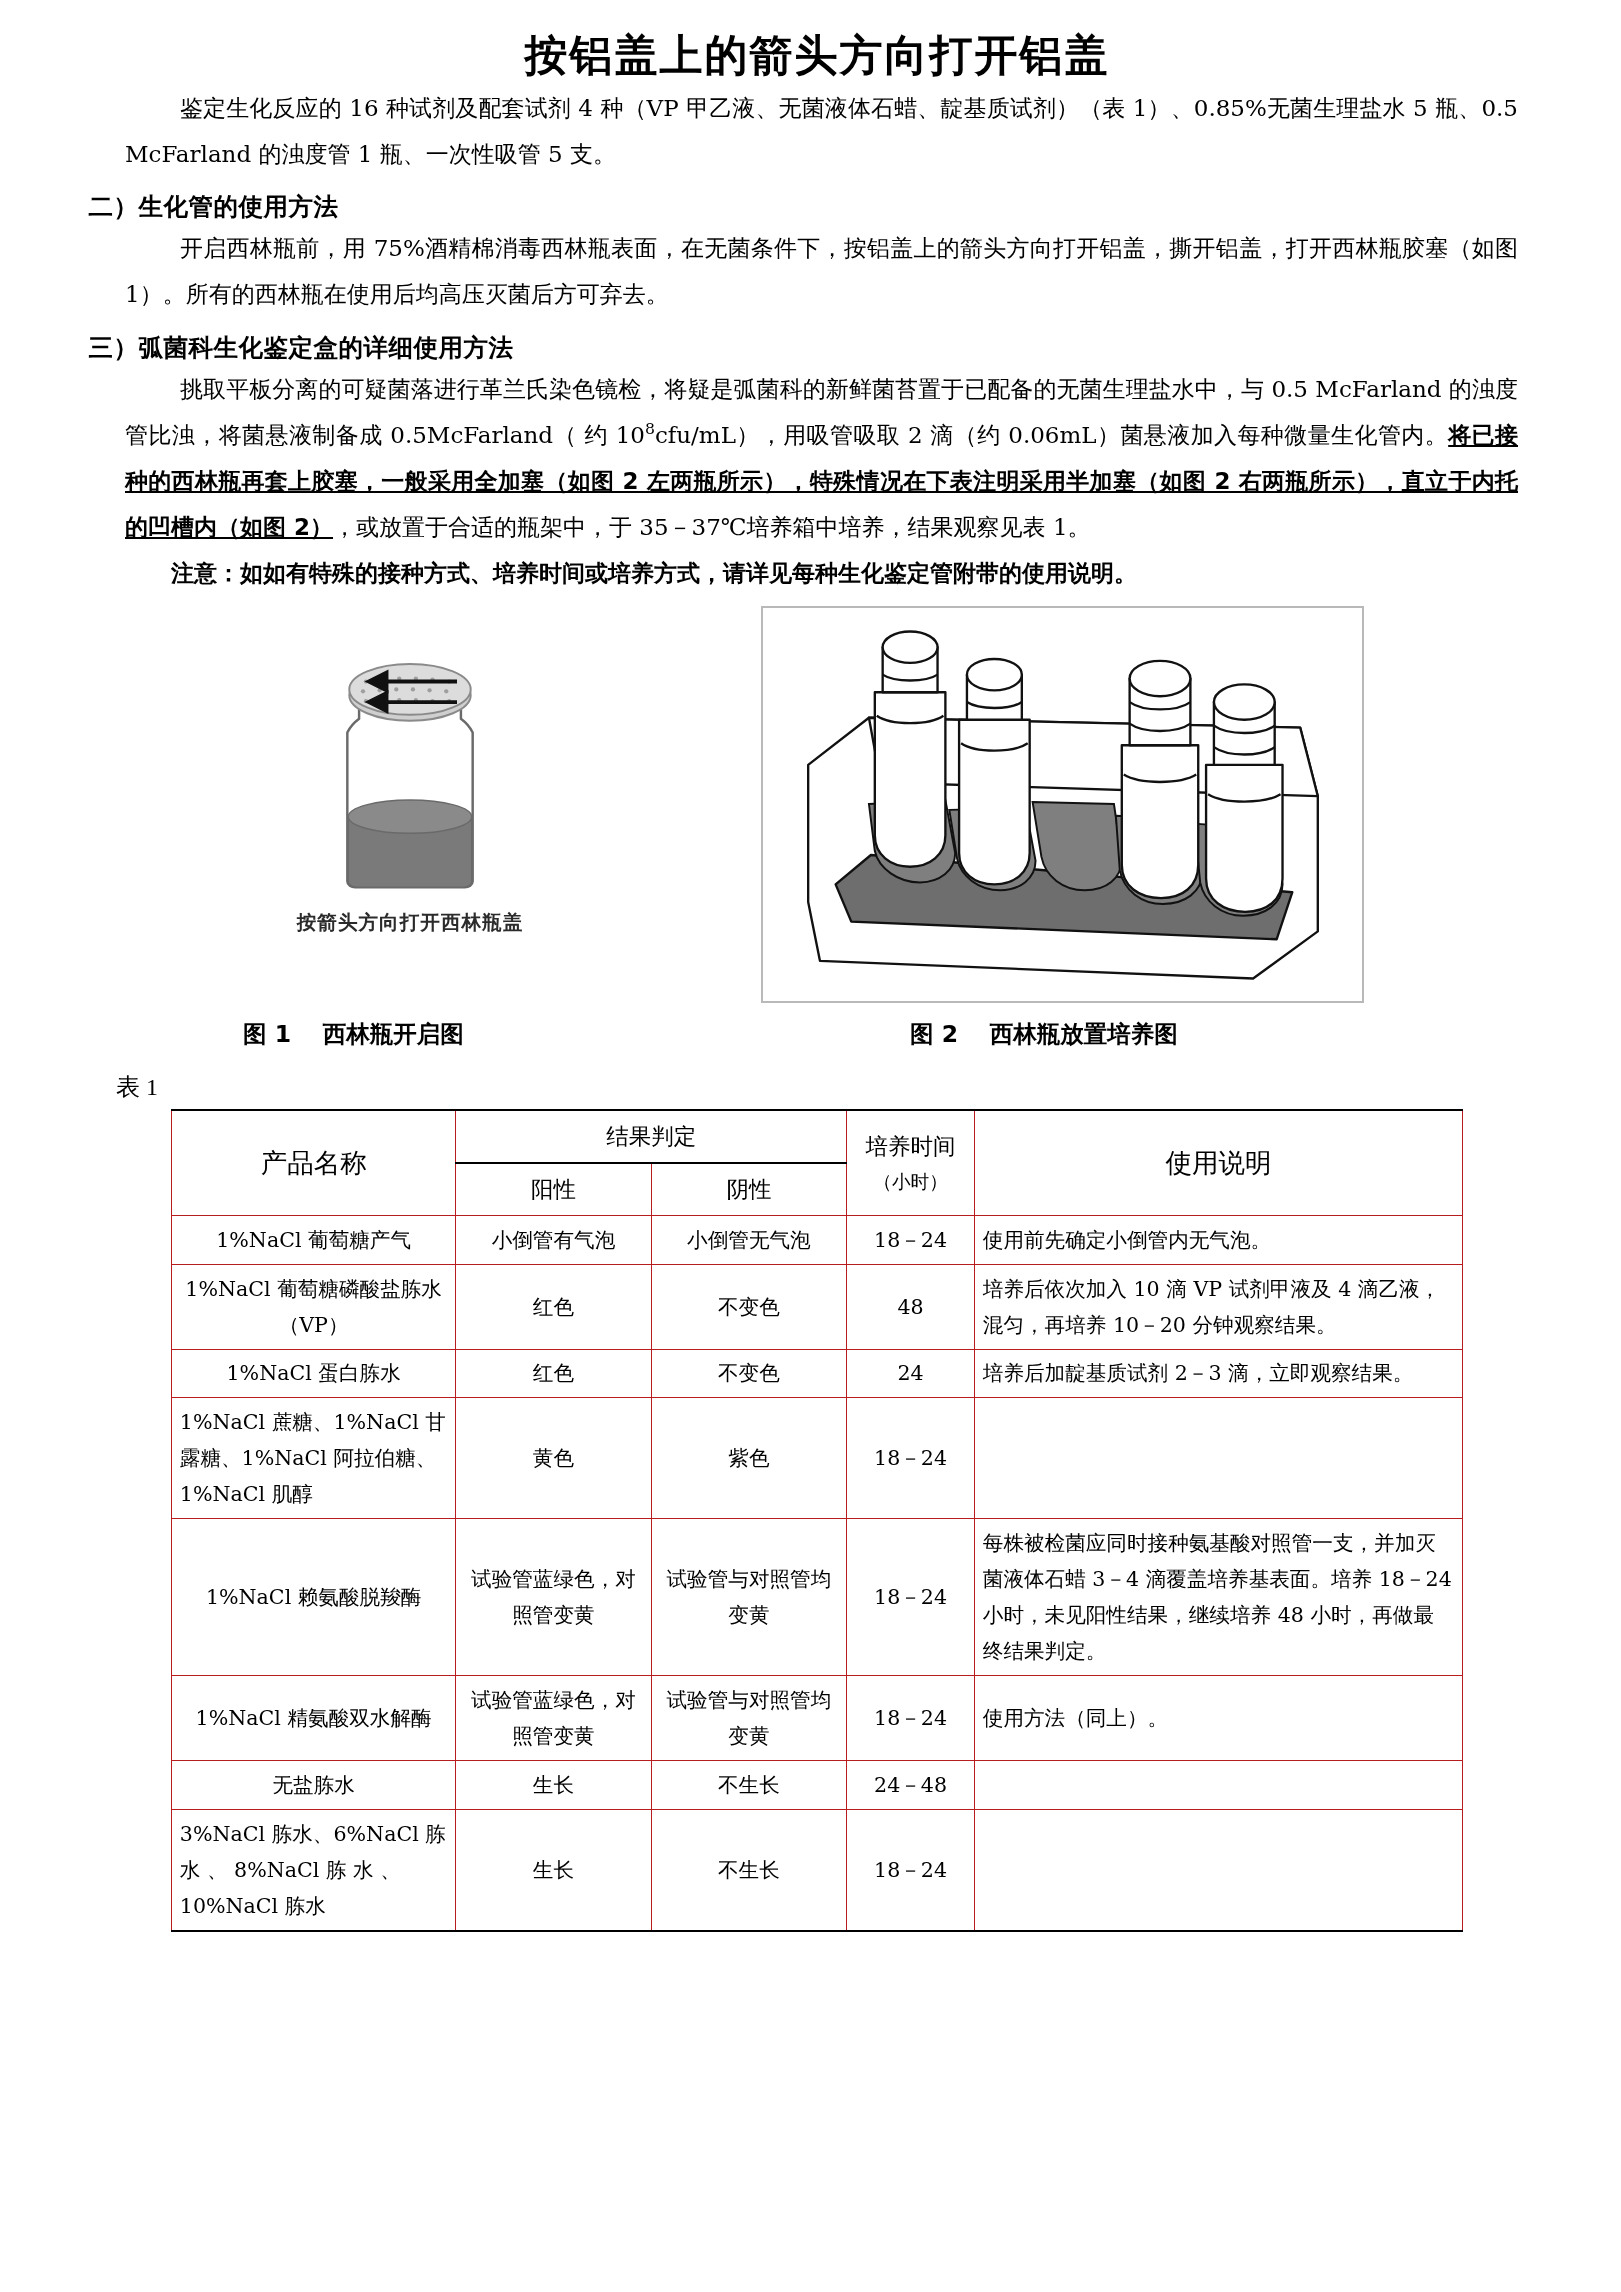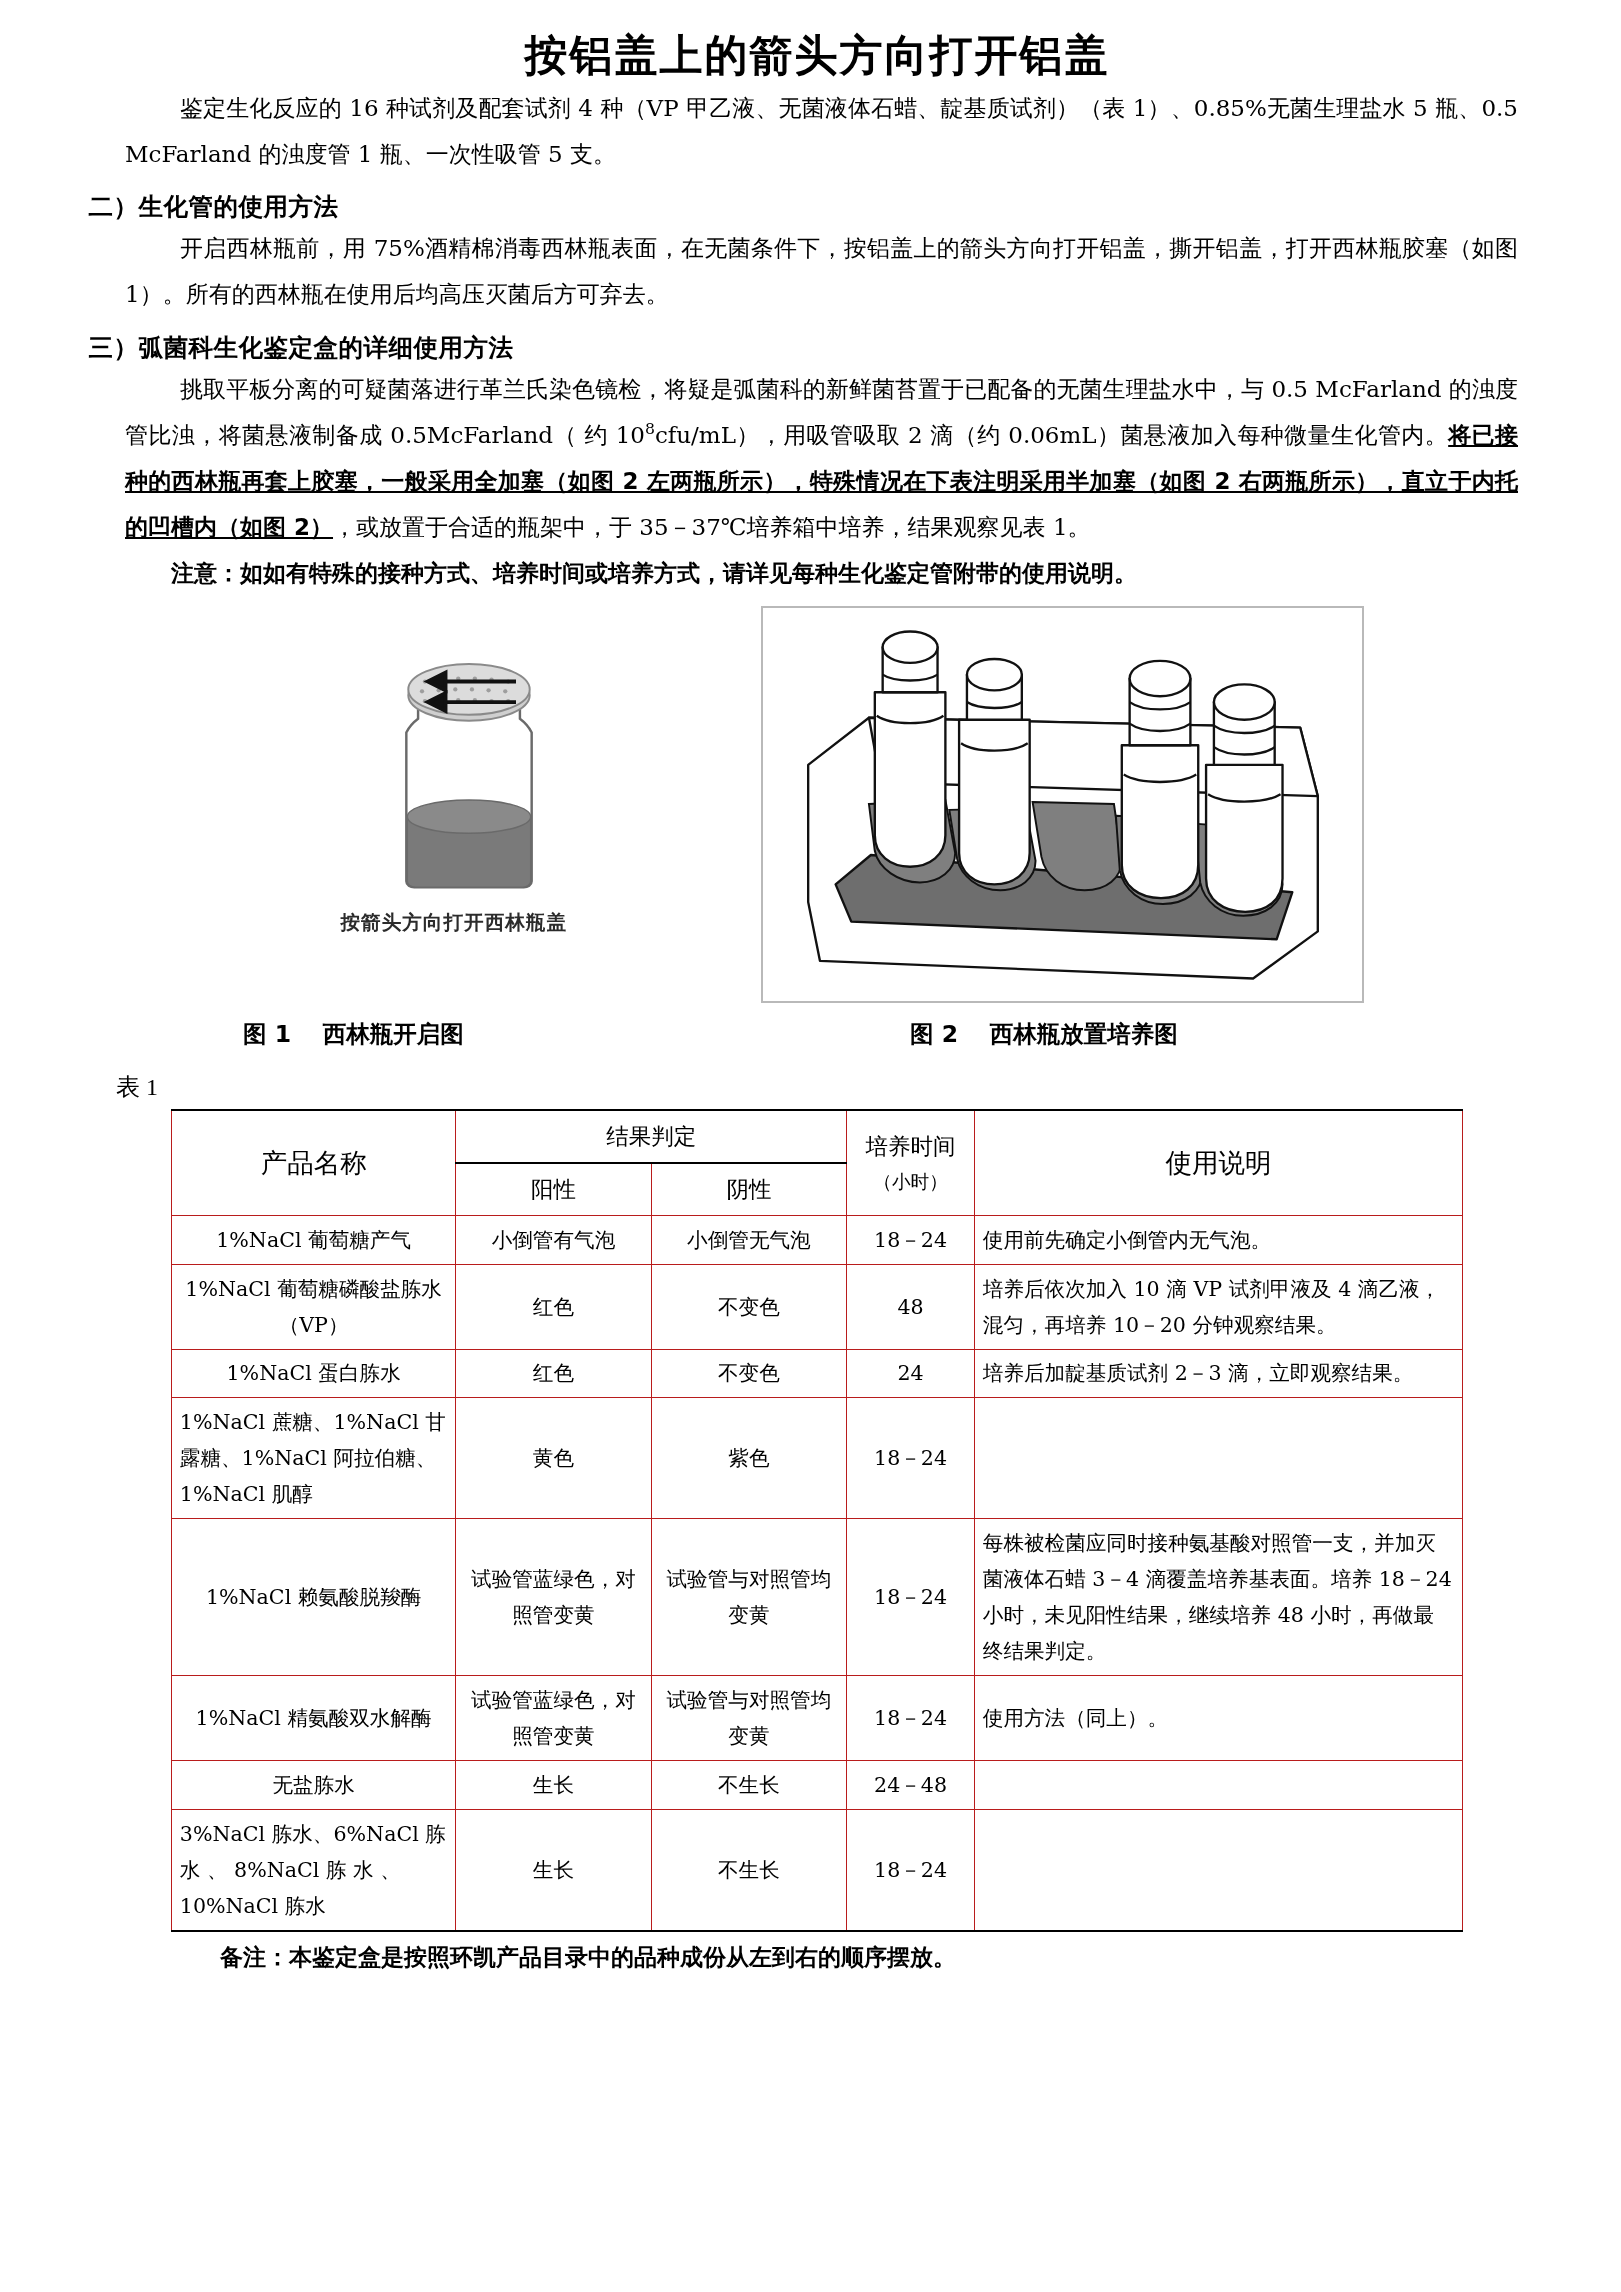--- a/index.html
+++ b/index.html
@@ -80,21 +80,21 @@
   .figs {
     position: relative;
     height: 412px;
     margin-top: 9.8px;
   }
   .fig1-wrap {
     position: absolute;
     left: 137px;
     top: 54px;
     width: 314px;
-    text-align: right;
+    text-align: center;
   }
   .fig1-caption-inner {
     font-family: "DejaVu Sans", "Liberation Sans", sans-serif;
     font-weight: bold;
     font-size: 19.6px;
     margin-top: 9.8px;
     letter-spacing: 1px;
     color: #2b2b2b;
   }
   .fig2-box {
@@ -370,17 +370,16 @@
         <tr>
           <td class="c-name name-left tall">3%NaCl 胨水、6%NaCl 胨水 、 8%NaCl 胨 水 、10%NaCl 胨水</td>
           <td class="c-pos">生长</td>
           <td class="c-neg">不生长</td>
           <td class="c-time">18－24</td>
           <td class="c-instr"></td>
         </tr>
       </tbody>
     </table>
 
-    <div class="footnote">备注：本鉴定盒是按照环凯产品目录中的品种成份从左到右的顺序摆放。</div>
 
   </div>
 </div>
 
 
 </body></html>

